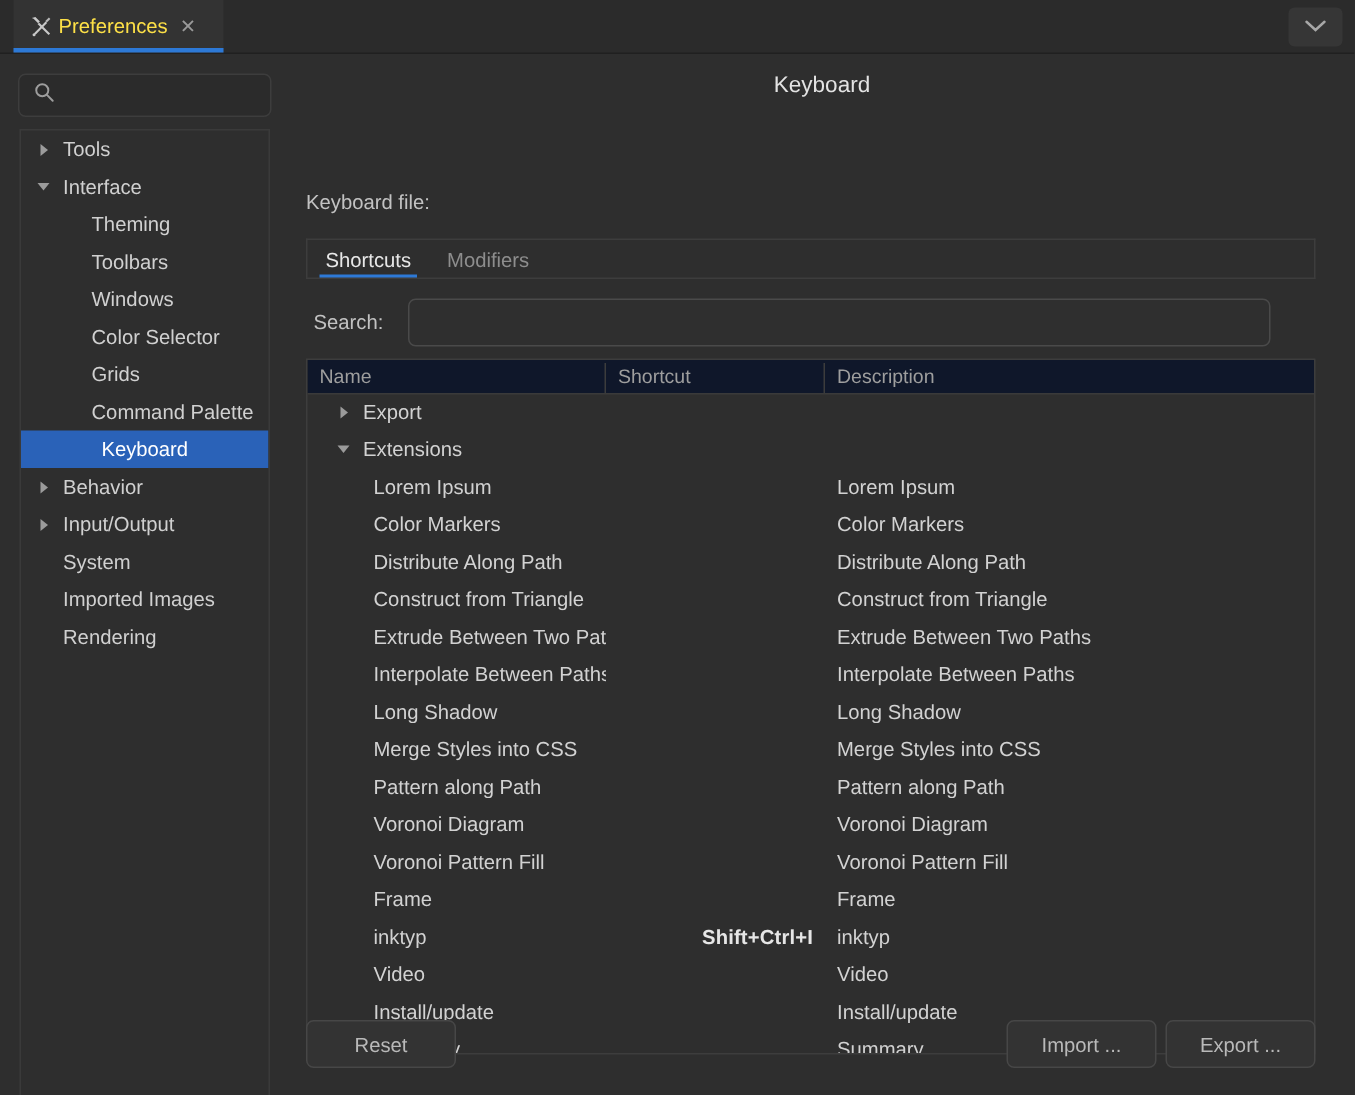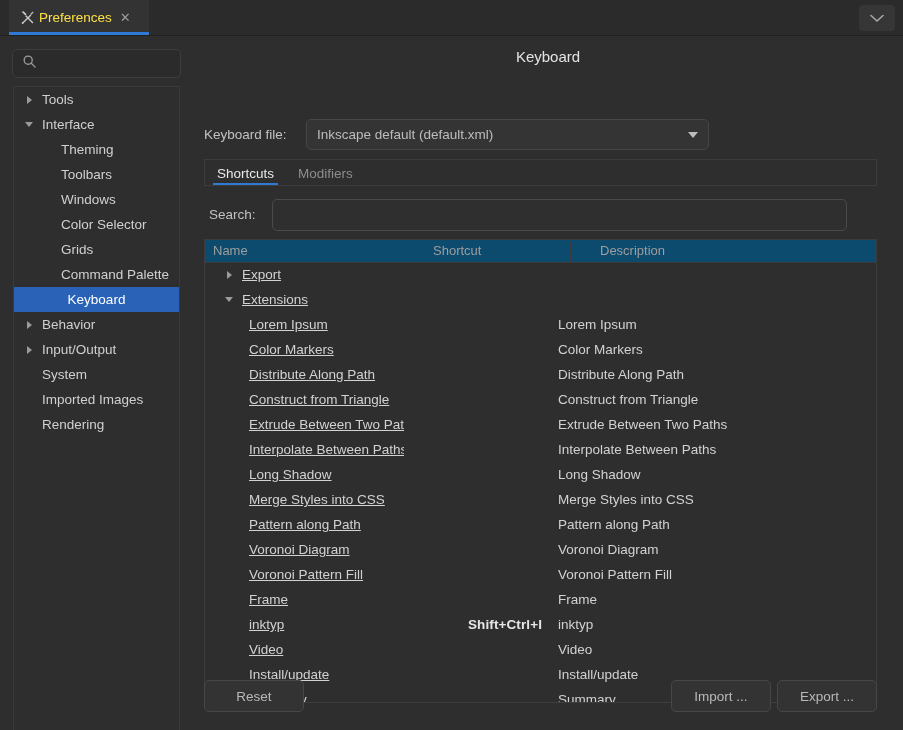--- a/index.html
+++ b/index.html
@@ -107,40 +107,40 @@
     background: #2f2f2f; border: 1px solid #4a4a4a; border-radius: 5px;
     font-family: "Liberation Sans", sans-serif; font-size: 13.5px;
     color: #d6d6d6; padding: 0 9px; outline: none;
   }
 
   
   .listbox {
     position: absolute; left: 11px; top: 203px; width: 673px; height: 464px;
     border: 1px solid #3d3d3d; background: #2e2e2e; overflow: hidden;
   }
-  .colhdr { position: relative; height: 22px; display: flex; background: #0c4a6e; gap: 21px; }
+  .colhdr { position: relative; height: 22px; display: flex; background: #0f172a; }
   .colhdr .ch {
     font-size: 13px; color: #9e9e9e; padding-left: 8px; padding-top: 3px;
     position: relative; white-space: nowrap;
   }
   .colhdr .ch::after {
     content: ""; position: absolute; right: 0; top: 2px; bottom: 0; width: 1px;
     background: #3c3c3c;
   }
   .ch-name { width: 199px; }
   .ch-short { width: 146px; }
   .ch-desc { flex: 1; }
   .ch-desc::after { display: none; }
   .colhdr-sep { position: absolute; left: 0; right: 0; top: 22px; height: 1px; background: #3a3a3a; }
 
   .rows { position: relative; }
   .row { display: flex; height: 25px; align-items: center; cursor: pointer; }
   .c-name {
     width: 199px; padding-left: 8px; font-size: 13.5px; color: #d2d2d2;
-    white-space: nowrap; overflow: hidden; text-decoration: underline;
+    white-space: nowrap; overflow: hidden;
   }
   .c-short {
     width: 146px; padding-left: 8px; font-size: 13.5px; color: #e6e6e6;
     white-space: nowrap; overflow: hidden; position: relative;
     display: flex; align-items: center; justify-content: center;
   }
   .c-desc { flex: 1; padding-left: 8px; font-size: 13.5px; color: #d2d2d2; white-space: nowrap; overflow: hidden; }
   .row.grp .c-name { display: flex; align-items: center; padding-left: 8px; }
   .row.child .c-name { padding-left: 44px; }
   .shortcut-text { font-weight: bold; letter-spacing: 0.1px; margin-left: 48px; }
@@ -266,24 +266,20 @@
           </div>
         </div>
     </div>
   </div>
 
   <div class="main">
 
     <div class="page-title">Keyboard</div>
 
     <div class="kbfile-label">Keyboard file:</div>
-    <div class="kbfile-combo">
-      <span class="kbfile-value">Inkscape default (default.xml)</span>
-      <span class="combo-arrow"></span>
-    </div>
 
     <div class="tabbar">
       <div class="nb-tab active">
         <span>Shortcuts</span>
       </div>
       <div class="nb-tab inactive">
         <span>Modifiers</span>
       </div>
     </div>
     <div class="tabbar-sep"></div>

